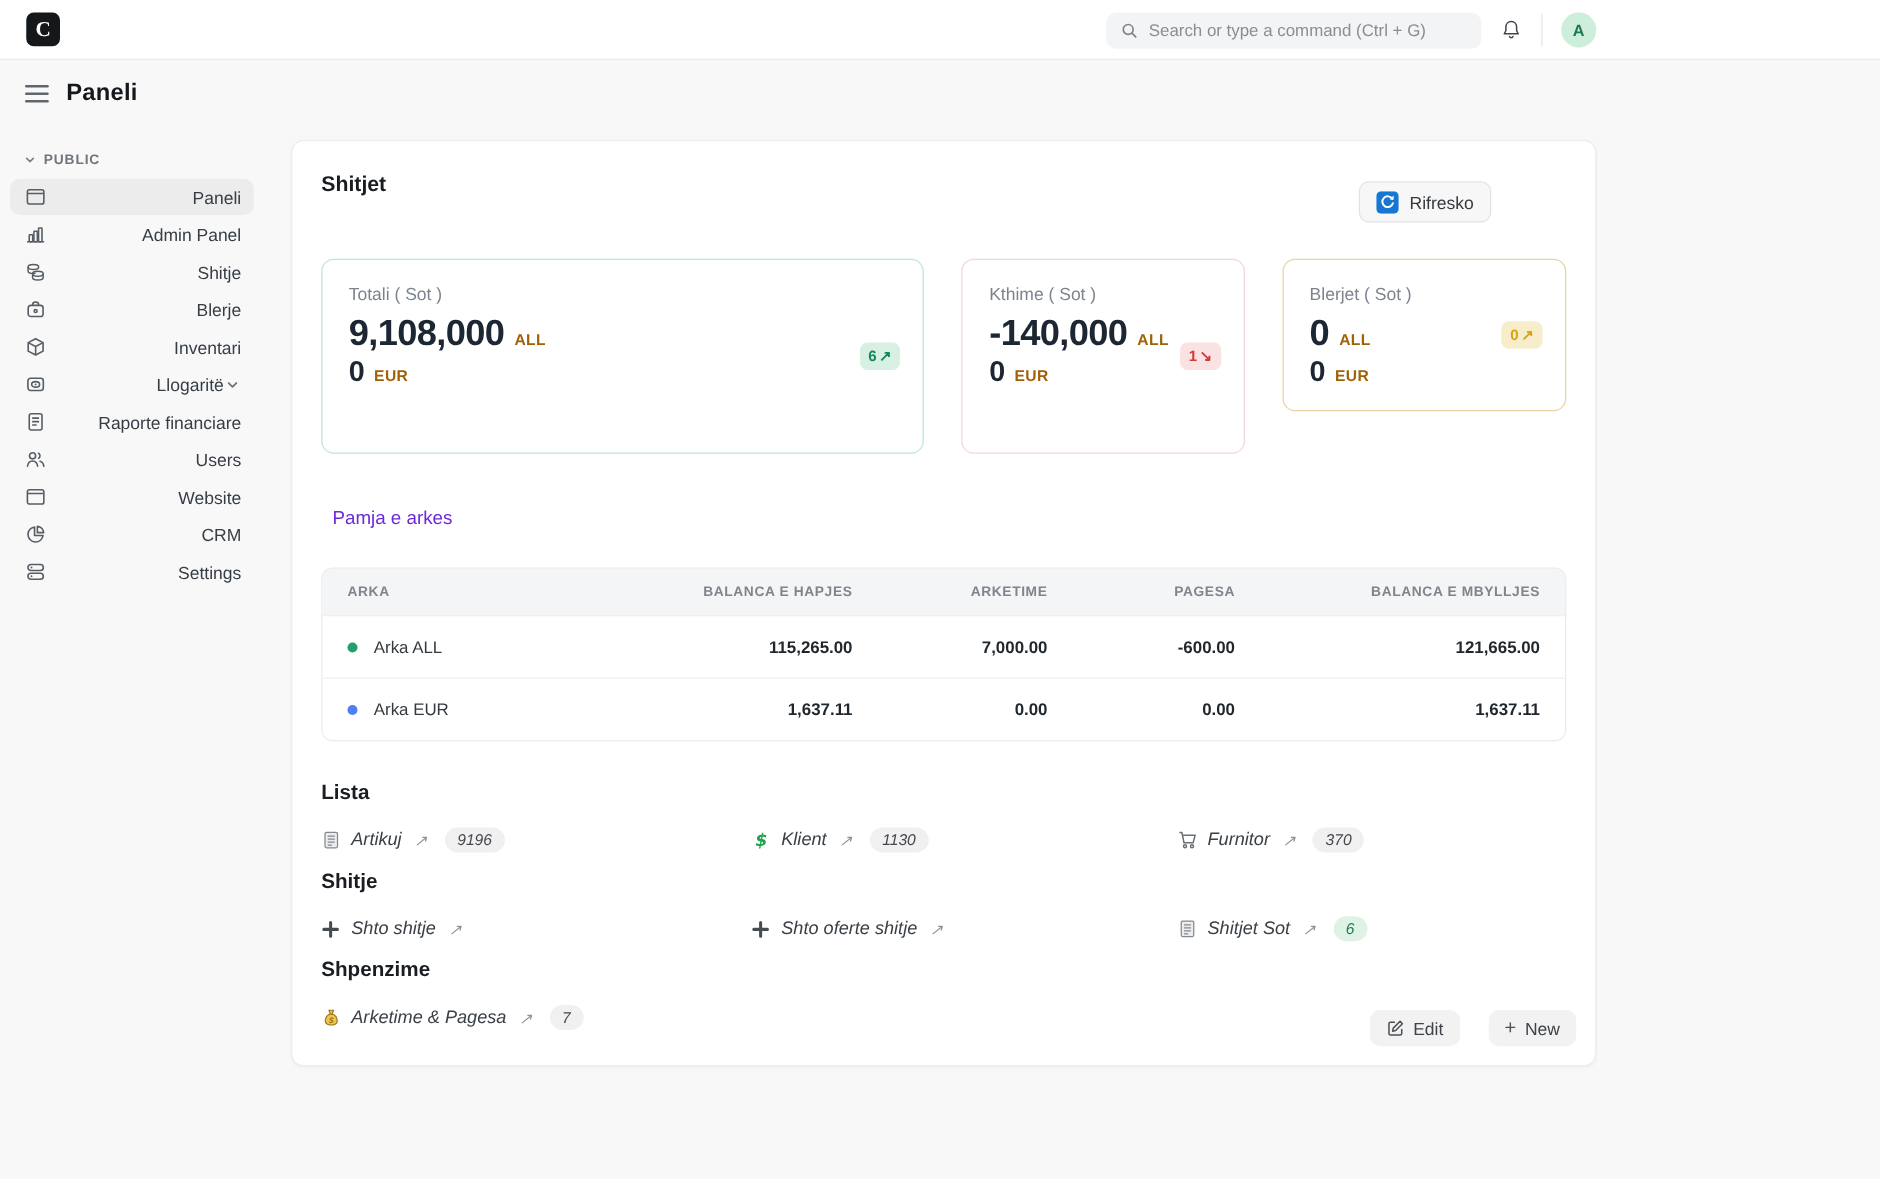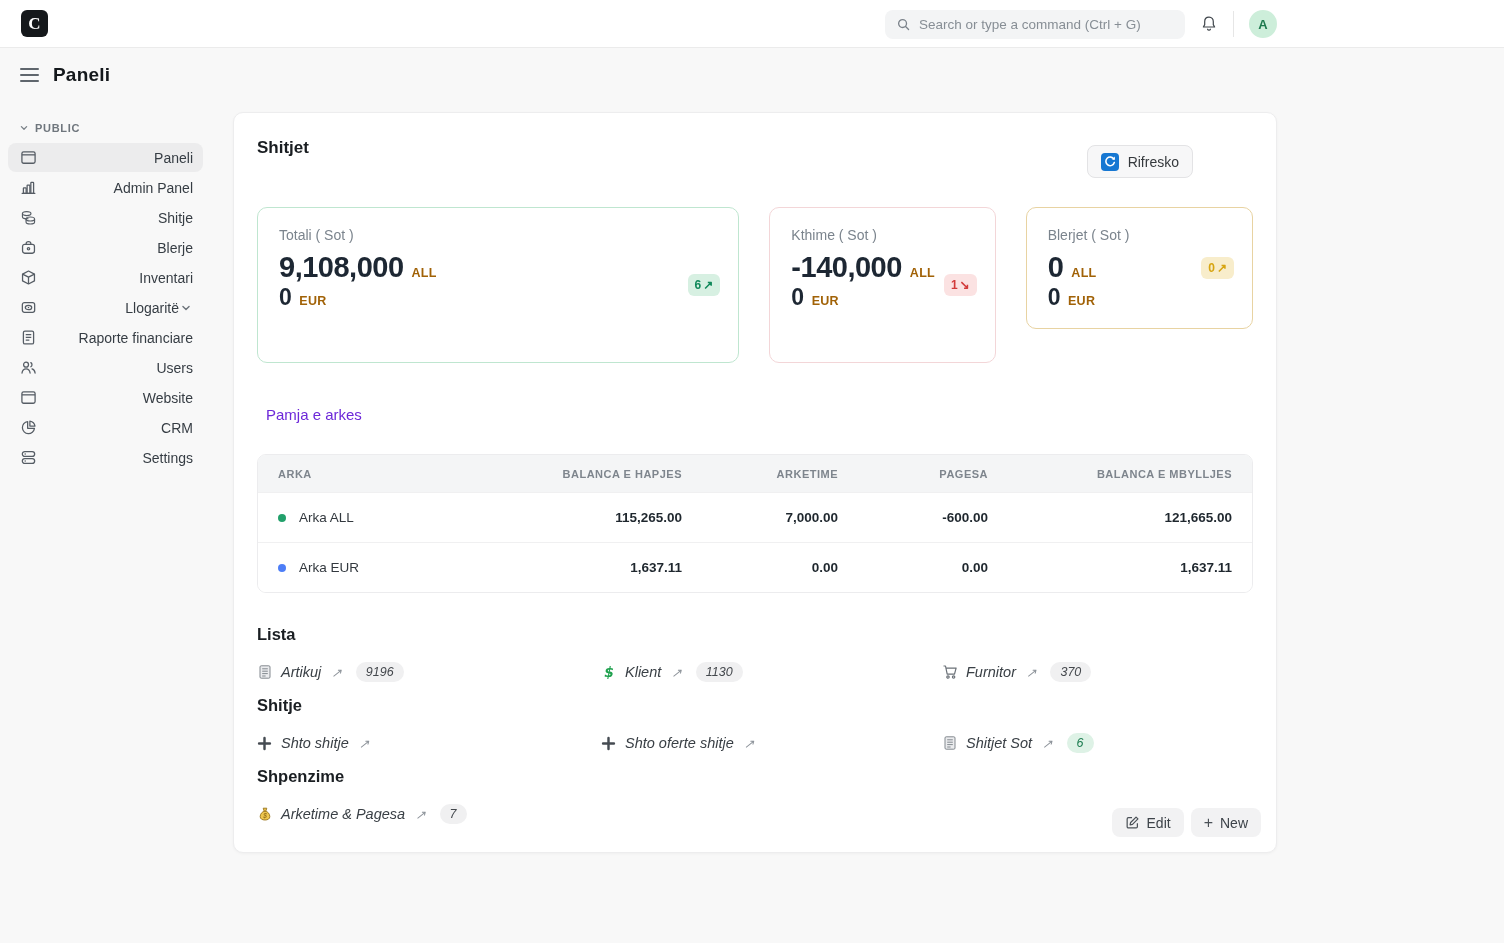--- a/index.html
+++ b/index.html
@@ -83,21 +83,21 @@
   .mt-lista { margin-top:32px; } .mt-next { margin-top:14px; }
   .links-grid { display:grid; grid-template-columns:344px 341px 1fr; margin-top:18px; align-items:center;font-style:italic; }
   .shortcut-link { display:flex; align-items:center; gap:8px; font-size:14.5px; color:#3a4046; cursor:pointer; }
   .shortcut-link .lbl { white-space:nowrap; }
   .link-arrow { color:#8d939a; font-size:12.5px; margin-left:2px; }
   .count-pill { margin-left:6px; background:#f0f0f1; color:#44484d; border-radius:11px;
     padding:3px 10px; font-size:12.5px; }
   .count-pill.green { background:#def2e6; color:#1d7d51; }
   .s-icon { display:flex; align-items:center; width:16px; height:16px; }
   
-  .footer-actions { position:absolute; right:15px; bottom:15px; display:flex; gap:7px; }
+  .footer-actions { position:absolute; right:15px; bottom:15px; display:flex; gap:23px; }
   .footer-btn { height:29px; padding:0 13px; background:#f2f2f3; border:0; border-radius:8px;
     display:flex; align-items:center; gap:7px; font-family:"Liberation Sans", sans-serif;
     font-size:14px; color:#3d4349; cursor:pointer; }
   .footer-btn .plus-glyph { font-size:16px; color:#4b5157; line-height:1; }
 </style>
 </head>
 <body>
 
 <header class="topbar">
   <div class="logo">C</div>

